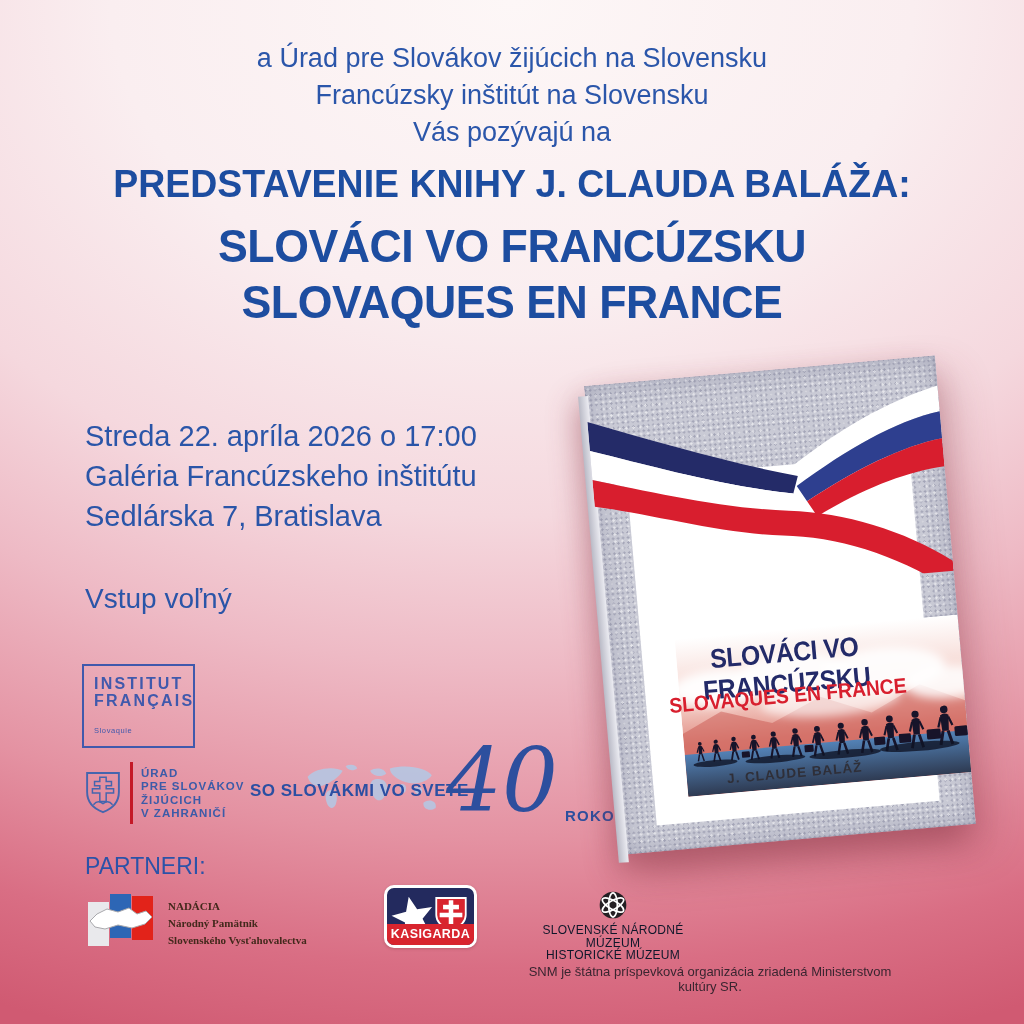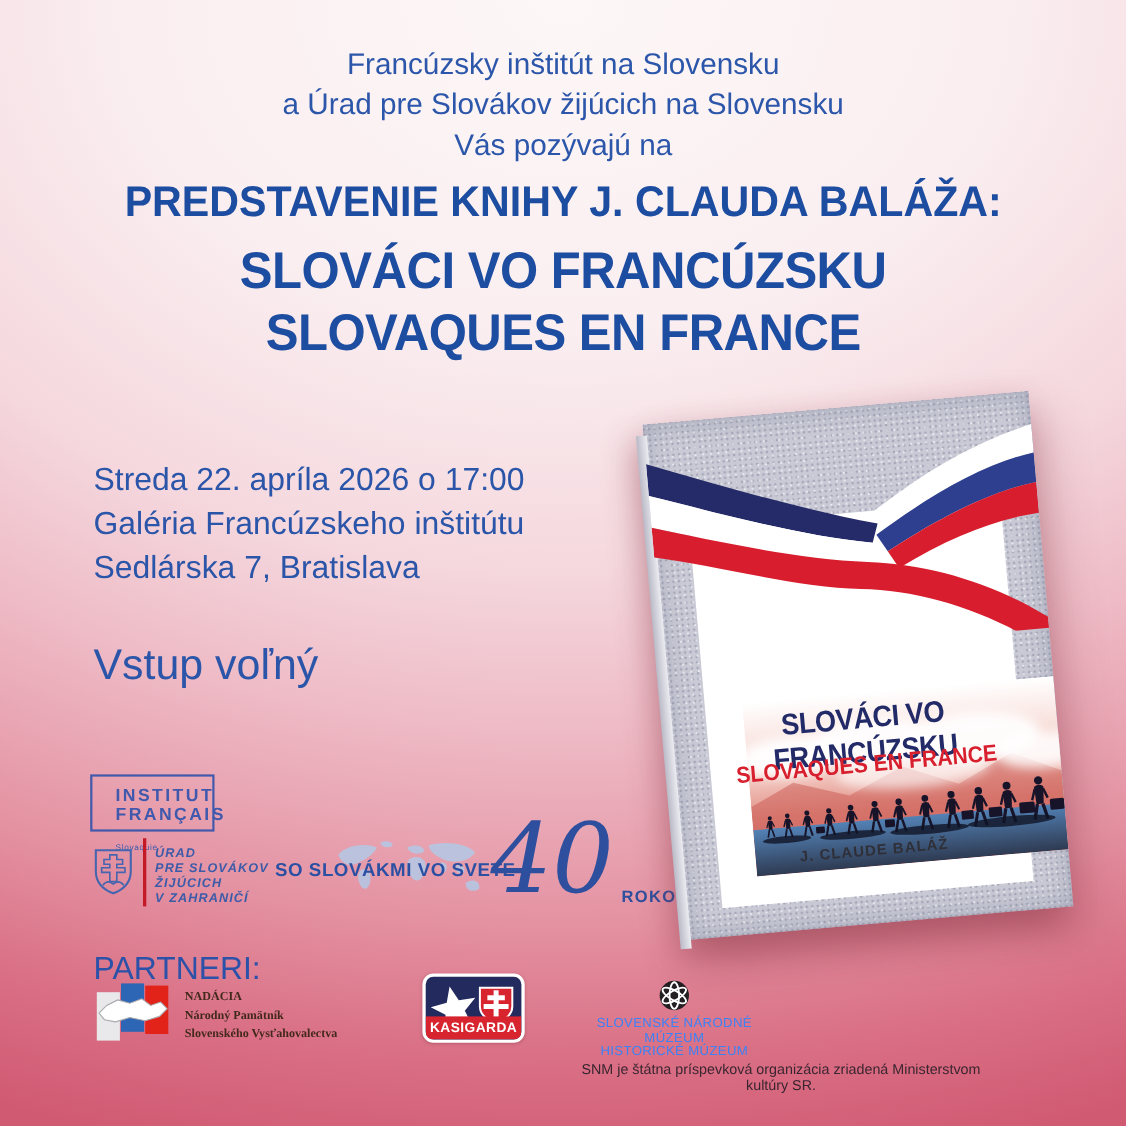--- a/index.html
+++ b/index.html
@@ -11,59 +11,59 @@
   .abs{position:absolute;}
   
   .hdr{left:0;right:0;top:40px;text-align:center;font-size:27px;line-height:37px;color:#2b56aa;}
   
   .t1{left:0;right:0;top:162px;text-align:center;font-size:39px;font-weight:bold;color:#1d4da0;
       transform:scaleX(.96);}
   .t2{left:0;right:0;text-align:center;font-size:47px;font-weight:bold;color:#1d4da0;
       transform:scaleX(.95);letter-spacing:-.5px;}
   
   .details{left:85px;top:416px;font-size:29px;line-height:40px;color:#2a55a8;}
-  .admission{left:85px;top:583px;font-size:39px;color:#2a55a8;}
-  
-  .iflogo{left:82px;top:704px;width:113px;height:52px;border:2.5px solid #4059ac;box-sizing:border-box;
-          padding:9px 0 0 21px;color:#4059ac;}
+  .admission{left:85px;top:583px;font-size:28px;color:#2a55a8;}
+  
+  .iflogo{left:82px;top:664px;width:113px;height:84px;border:2.5px solid #4059ac;box-sizing:border-box;
+          padding:9px 0 0 10px;color:#4059ac;}
   .iflogo .l{font-size:16px;font-weight:bold;letter-spacing:2.2px;line-height:17px;}
   .iflogo .s{font-size:7.5px;letter-spacing:.6px;margin-top:17px;}
   
-  .uszz{left:85px;top:760px;display:flex;align-items:flex-end;font-style:italic;}
+  .uszz{left:85px;top:760px;display:flex;align-items:center;}
   .uszz .shield{width:36px;height:64px;}
   .uszz .sep{width:3px;height:62px;background:#c41927;margin:2px 8px 0 9px;}
   .uszz .txt{font-size:11.5px;font-weight:bold;letter-spacing:1px;line-height:13.5px;color:#3c5ba8;padding-top:3px;}
   
   .worldmap{left:300px;top:752px;width:160px;height:80px;opacity:.85;}
   .soslov{left:250px;top:781px;font-size:17px;font-weight:bold;letter-spacing:.5px;color:#2b4fa2;}
   .twenty{left:446px;top:736px;font-family:"DejaVu Serif",serif;font-style:italic;font-size:88px;
           color:#2d4f9e;line-height:90px;}
   .rokov{left:549px;top:807px;font-size:15px;font-weight:bold;letter-spacing:1.2px;color:#2d4f9e;margin-left:16px;}
   
-  .partneri{left:85px;top:853px;font-size:29px;color:#2b52a8;margin-top:12px;}
+  .partneri{left:85px;top:853px;font-size:23px;color:#2b52a8;}
   .nadacia{left:88px;top:893px;display:flex;}
   .nbars{position:relative;width:66px;height:58px;}
   .nbar{position:absolute;width:21px;}
   .nb1{left:0;top:9px;height:44px;background:#e9e9ec;}
   .nb2{left:22px;top:1px;height:44px;background:#2d66b5;}
   .nb3{left:44px;top:3px;height:44px;background:#e2231a;}
   .nmap{position:absolute;left:0px;top:13px;width:66px;height:28px;}
   .ntxt{margin-left:14px;padding-top:5px;font-family:"Liberation Serif",serif;font-weight:bold;
         font-size:11px;line-height:17px;color:#43291c;}
   
   .kasig{left:384px;top:885px;width:93px;height:63px;background:#232a5e;border:3px solid #ffffff;
          border-radius:10px;box-sizing:border-box;overflow:hidden;box-shadow:0 1px 3px rgba(120,40,50,.3);}
   .kasig .kstrip{position:absolute;left:0;right:0;bottom:0;height:21px;background:#d8242e;
          color:#fff;font-size:12.5px;font-weight:bold;letter-spacing:.4px;text-align:center;line-height:21px;}
   .kstar{position:absolute;left:3px;top:6px;width:46px;height:46px;}
   .kshield{position:absolute;right:6px;top:8px;width:34px;height:38px;}
   
   .snmros{left:598px;top:890px;width:30px;height:30px;}
   .snmtxt{left:523px;top:924px;width:180px;text-align:center;font-size:12px;line-height:12.5px;
-          color:#3b82f6;letter-spacing:.3px;}
+          color:#0f172a;letter-spacing:.3px;}
   .footnote{left:520px;top:964px;width:380px;text-align:center;font-size:13px;color:#3a2530;}
   
   .book{left:604px;top:370px;width:352px;height:470px;transform:rotate(-5deg);transform-origin:50% 50%;
         background-color:#c9cad5;
         background-image:radial-gradient(rgba(255,255,255,.55) 1px, transparent 1.4px),
                          radial-gradient(rgba(110,112,140,.4) 1px, transparent 1.4px);
         background-size:7px 7px,5px 5px;background-position:0 0,3px 2px;
         box-shadow:-10px 16px 30px rgba(140,55,70,.45), 12px 20px 40px rgba(140,55,70,.3),
                    inset 0 0 22px rgba(95,95,125,.35);}
   .book::after{content:"";position:absolute;left:-7px;top:10px;width:10px;height:468px;
@@ -77,22 +77,22 @@
   .bauthor{position:absolute;left:0;right:0;top:300px;text-align:center;font-size:13.5px;font-weight:bold;
            letter-spacing:1px;color:#2f2f38;}
   .bscene{position:absolute;left:34px;right:34px;bottom:26px;height:158px;}
 </style>
 </head>
 <body>
 
 <div>
 
   <div class="abs hdr">
+    <div>a Úrad pre Slovákov žijúcich na Slovensku</div>
     <div>Francúzsky inštitút na Slovensku</div>
-    <div>a Úrad pre Slovákov žijúcich na Slovensku</div>
     <div>Vás pozývajú na</div>
   </div>
 
   <div class="abs t1">PREDSTAVENIE KNIHY J. CLAUDA BALÁŽA:</div>
   <div class="abs t2" style="top:218px;">SLOVÁCI VO FRANCÚZSKU</div>
   <div class="abs t2" style="top:274px;">SLOVAQUES EN FRANCE</div>
 
   <div class="abs details">
     <div>Streda 22. apríla 2026 o 17:00</div>
     <div>Galéria Francúzskeho inštitútu</div>

